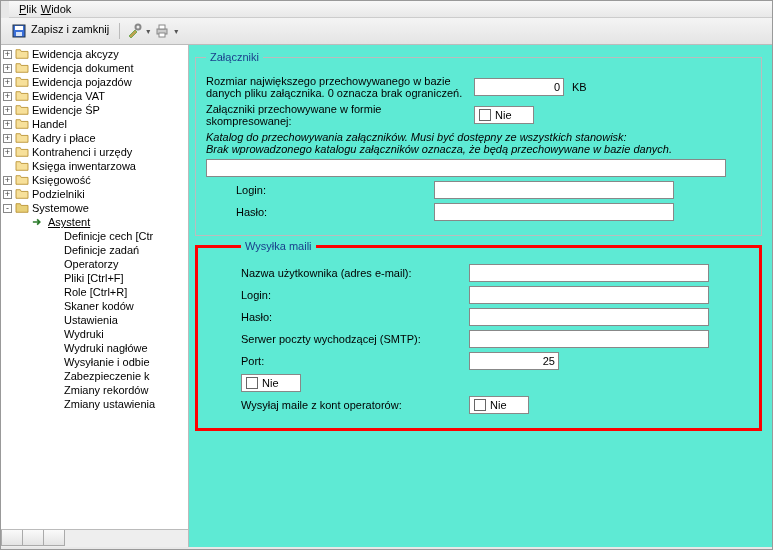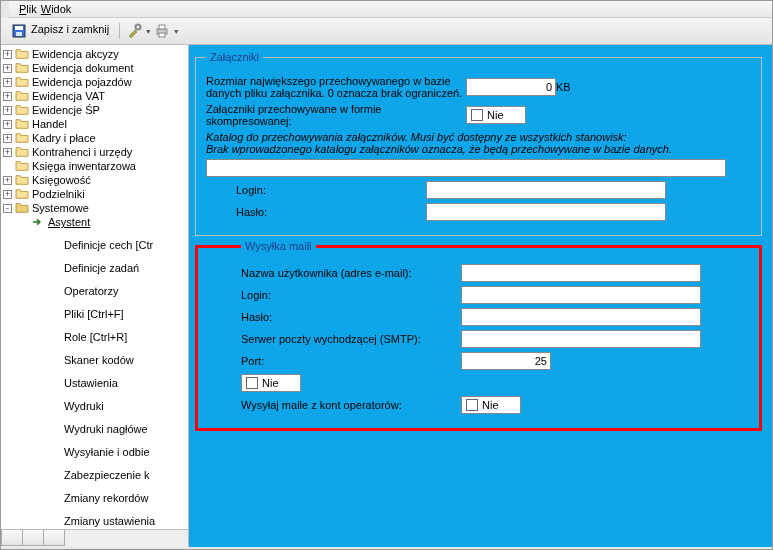--- a/index.html
+++ b/index.html
@@ -61,27 +61,27 @@
   .tree-item {
     display: flex;
     align-items: center;
     gap: 3px;
     padding: 1px 2px;
     white-space: nowrap;
     cursor: default;
   }
   .lvl0 { padding-left: 2px; }
   .lvl1 { padding-left: 18px; text-decoration: underline; }
-  .lvl2 { padding-left: 34px; margin-top: 9px; }
+  .lvl2 { padding-left: 34px; }
   .expander { width:9px; height:9px; border:1px solid #888; font-size:9px; line-height:7px; text-align:center; color:#444; background:#fff; flex-shrink:0; }
   .expander.none { border:none; background:none; }
   .folder { width:14px; height:12px; flex-shrink:0; }
   .content {
     flex: 1;
-    background: #0ea5e9;
+    background: #5eead4;
     padding: 6px 10px 6px 6px;
     overflow: hidden;
     position: relative;
   }
   fieldset {
     border: 1px solid #bcbcbc;
     margin: 0 0 4px 0;
     padding: 8px 10px 10px 10px;
   }
   fieldset.highlight {
@@ -90,21 +90,21 @@
   }
   legend {
     color: #1a3e8b;
     padding: 0 4px;
     font-size: 11px;
   }
   .row {
     display: flex;
     align-items: center;
     margin: 4px 0;
-    gap: 0;
+    gap: 8px;
   }
   .lbl { flex-shrink:0; }
   .lbl-w1 { width: 240px; }
   .lbl-w2 { width: 220px; }
   input[type=text] {
     border: 1px solid #888;
     background: #fff;
     height: 18px;
     font-size: 11px;
     padding: 0 3px;

